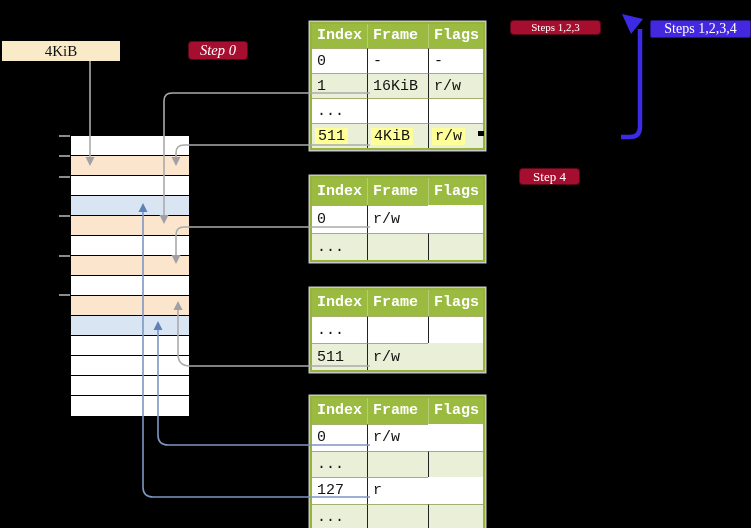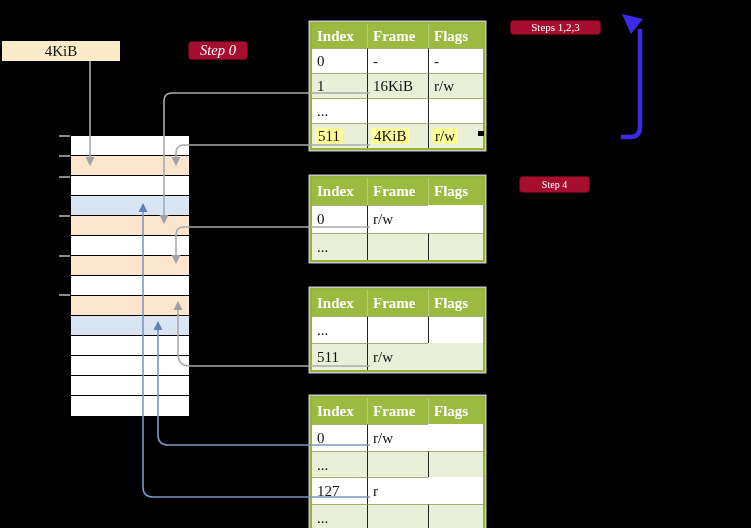--- a/index.html
+++ b/index.html
@@ -15,31 +15,31 @@
   .page-label{position:absolute;left:2px;top:41px;width:118px;height:20px;background:var(--label-bg);
               color:#111;font-size:15px;line-height:20px;text-align:center;}
   
   .badge{position:absolute;color:#fff;text-align:center;white-space:nowrap;
          border:1px solid rgba(0,0,0,.45);box-sizing:border-box;}
   .badge.red{background:var(--badge-red);border-radius:4px;}
   .badge.blue{background:var(--badge-blue);border-radius:2px;}
   #badge-step0{left:188px;top:41px;width:60px;height:19px;font-size:14.5px;line-height:17px;font-style:italic;}
   #badge-steps123{left:510px;top:20px;width:91px;height:15px;font-size:11px;line-height:13px;}
   #badge-steps1234{left:650px;top:20px;width:101px;height:18px;font-size:14px;line-height:16px;}
-  #badge-step4{left:519px;top:176px;width:71px;height:17px;font-size:10px;line-height:15px;}
+  #badge-step4{left:519px;top:168px;width:61px;height:17px;font-size:13px;line-height:15px;}
   
   .memcol{position:absolute;left:70px;top:135px;width:120px;height:281px;
           border:1.5px solid #000;box-sizing:border-box;background:#fff;}
   .mem-row{height:20px;box-sizing:border-box;border-bottom:1.5px solid #000;}
   .mem-row:last-child{border-bottom:none;}
   .ticks{position:absolute;left:59px;top:135px;width:11px;height:282px;}
   .tick{position:absolute;left:0;width:11px;height:1.5px;background:#8c8c8c;}
   
   .ptable{position:absolute;left:310px;width:171px;border:2px solid var(--tbl-border);
-          box-shadow:0 0 0 1.5px #c8c8c8;background:#fff;}
+          box-shadow:0 0 0 1.5px #c8c8c8;background:#fff;font-family:Liberation Mono, monospace;}
   .trow{display:grid;grid-template-columns:55px 61px 55px;}
   .thead{background:var(--hdr-green);}
   .th{height:var(--hh);line-height:var(--hh);color:#fff;font-weight:bold;font-size:15px;
       padding-left:5px;box-sizing:border-box;}
   .th + .th{border-left:1px solid #b8cc77;}
   .td{height:var(--rh);line-height:var(--rh);font-size:15px;color:#111;
       padding-left:5px;box-sizing:border-box;overflow:hidden;}
   .td + .td{border-left:1px solid #222;}
   .trow + .trow:not(.thead) .td{border-top:1px solid #a3b072;}
   .trow.shade{background:var(--shade);}
@@ -55,20 +55,21 @@
 </style>
 </head>
 <body>
 
 <div class="canvas">
 
   <div class="page-label">4KiB</div>
 
   <div class="badge red" id="badge-step0">Step 0</div>
   <div class="badge red" id="badge-steps123">Steps 1,2,3</div>
+  <div class="badge blue" id="badge-steps1234">Steps 1,2,3,4</div>
   <div class="badge red" id="badge-step4">Step 4</div>
 
   <div class="ticks" id="ticks">
       <div class="tick" style="top: 0px;"></div>
       <div class="tick" style="top: 20px;"></div>
       <div class="tick" style="top: 41px;"></div>
       <div class="tick" style="top: 80px;"></div>
       <div class="tick" style="top: 120px;"></div>
       <div class="tick" style="top: 159px;"></div>
     </div>

